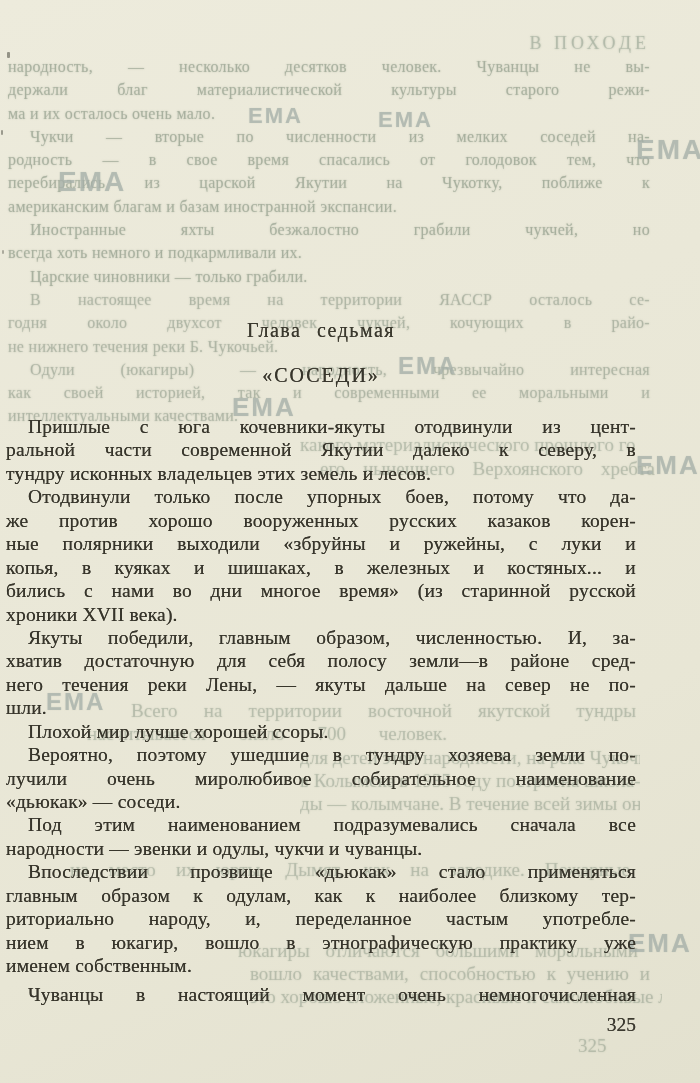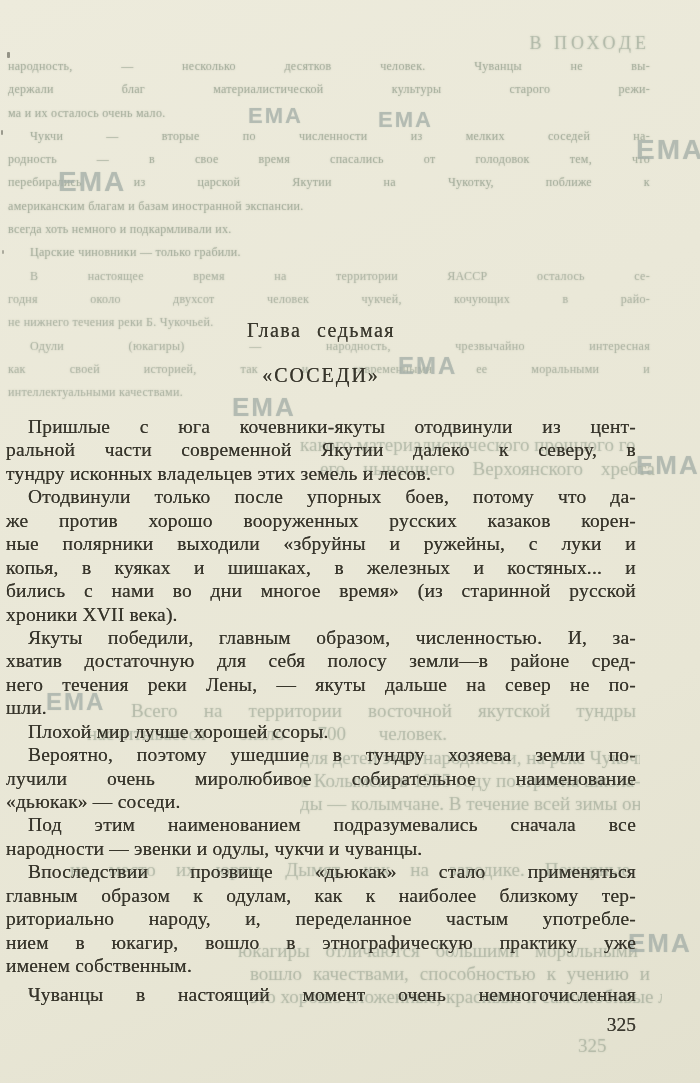--- a/index.html
+++ b/index.html
@@ -42,21 +42,21 @@
   }
 
   
   .ghost-head {
     position:absolute; top:33px; left:8px; width:642px; z-index:1;
     text-align:right; font-size:18px; letter-spacing:4px;
     color:rgba(130,145,128,.35); text-shadow:0 0 2px rgba(130,145,128,.4);
   }
   .ghost-block { position:absolute; top:55px; left:8px; width:642px; z-index:1; }
   .gline {
-    font-size:12px; line-height:23.3px; height:23.3px;
+    font-size:16px; line-height:23.3px; height:23.3px;
     text-align:justify; text-align-last:justify; white-space:nowrap;
     color:rgba(128,142,124,.42); text-shadow:0 0 1.5px rgba(128,142,124,.5);
     letter-spacing:.3px;
   }
   .gline.short { text-align-last:left; white-space:normal; }
   .gline.indent { text-indent:22px; }
   .gline.dim { color:rgba(130,144,126,.30); }
   .gfrag {
     position:absolute; z-index:1; font-size:19px; line-height:23px;
     color:rgba(130,144,126,.28); text-shadow:0 0 1.5px rgba(130,144,126,.35);
@@ -76,20 +76,21 @@
 
   <div class="ghost-head">В ПОХОДЕ</div>
   <div class="ghost-block" id="ghost-block">
       <div class="gline">народность, — несколько десятков человек. Чуванцы не вы-</div>
       <div class="gline">держали благ материалистической культуры старого режи-</div>
       <div class="gline short">ма и их осталось очень мало.</div>
       <div class="gline indent">Чукчи — вторые по численности из мелких соседей на-</div>
       <div class="gline">родность — в свое время спасались от голодовок тем, что</div>
       <div class="gline">перебирались из царской Якутии на Чукотку, поближе к</div>
       <div class="gline short">американским благам и базам иностранной экспансии.</div>
+      <div class="gline indent">Иностранные яхты безжалостно грабили чукчей, но</div>
       <div class="gline short">всегда хоть немного и подкармливали их.</div>
       <div class="gline indent short">Царские чиновники — только грабили.</div>
       <div class="gline indent dim">В настоящее время на территории ЯАССР осталось се-</div>
       <div class="gline dim">годня около двухсот человек чукчей, кочующих в райо-</div>
       <div class="gline short dim">не нижнего течения реки Б. Чукочьей.</div>
       <div class="gline indent dim">Одули (юкагиры) — народность, чрезвычайно интересная</div>
       <div class="gline dim">как своей историей, так и современными ее моральными и</div>
       <div class="gline short dim">интеллектуальными качествами.</div>
     </div>
   <div id="ghost-fragments">

